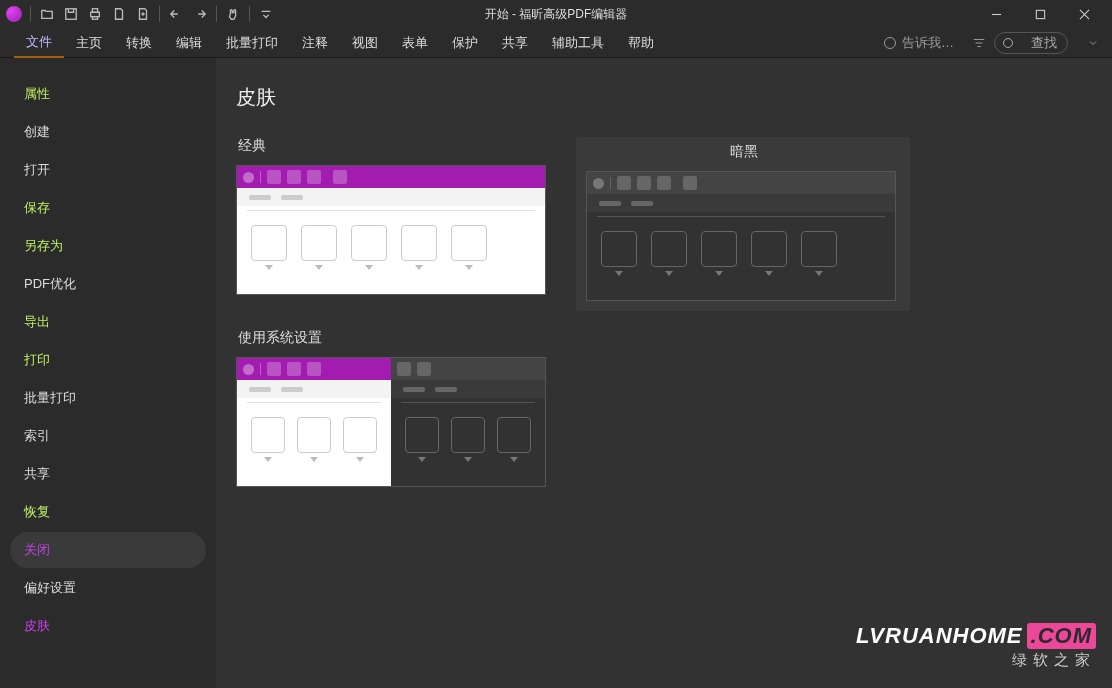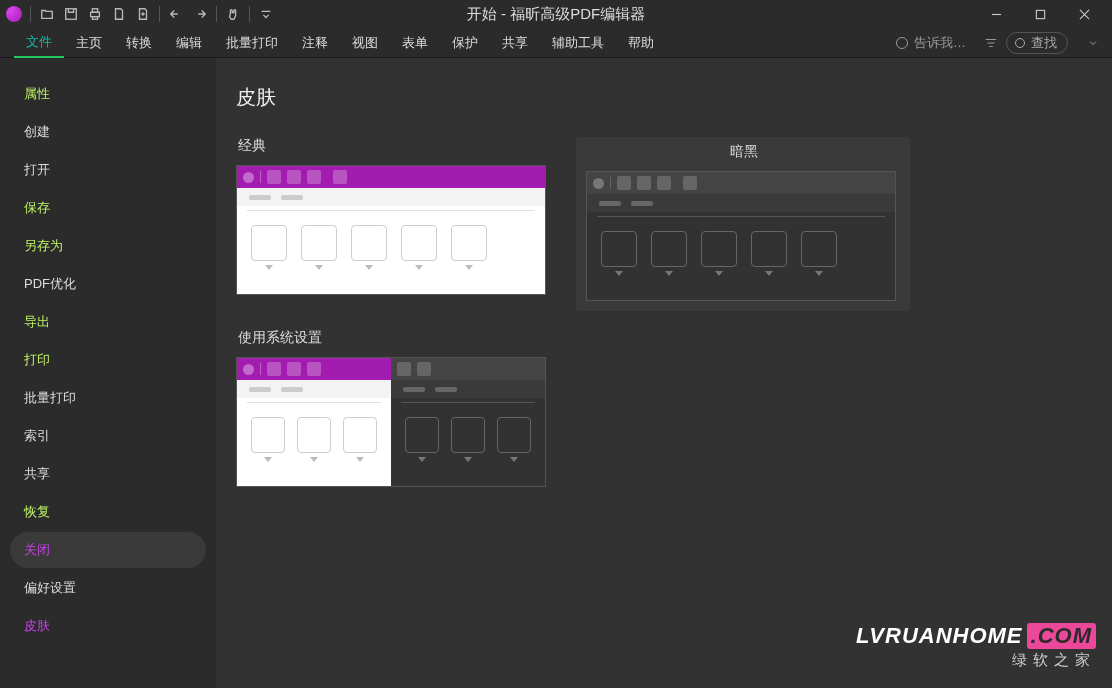--- a/index.html
+++ b/index.html
@@ -3,32 +3,32 @@
 <meta charset="utf-8">
 <style>
 * { margin:0; padding:0; box-sizing:border-box; font-family:"Microsoft YaHei","Segoe UI",sans-serif; }
 body { background:#2b2b2b; width:1112px; height:688px; overflow:hidden; color:#ccc; font-size:13px; }
 
 .titlebar { height:28px; background:#2b2b2b; display:flex; align-items:center; padding:0 6px; position:relative; }
 .titlebar .logo { width:16px; height:16px; border-radius:50%; background:radial-gradient(circle at 30% 30%,#d946ef,#a21caf); margin-right:4px; }
 .tb-sep { width:1px; height:16px; background:#555; margin:0 4px; }
 .tb-icon { width:20px; height:20px; display:flex; align-items:center; justify-content:center; color:#bbb; margin:0 2px; cursor:pointer; }
 .tb-icon svg { width:14px; height:14px; stroke:#bbb; fill:none; stroke-width:1.5; }
-.titlebar .title { position:absolute; left:50%; transform:translateX(-50%); color:#ddd; font-size:15px; }
+.titlebar .title { position:absolute; left:50%; transform:translateX(-50%); color:#ddd; font-size:12px; }
 .win-controls { margin-left:auto; display:flex; }
 .win-btn { width:44px; height:28px; display:flex; align-items:center; justify-content:center; color:#ccc; cursor:pointer; }
 .win-btn svg { width:11px; height:11px; stroke:#ccc; fill:none; stroke-width:1.2; }
 
 .ribbon-tabs { height:30px; background:#2b2b2b; display:flex; align-items:center; padding-left:14px; border-bottom:1px solid #1a1a1a; }
 .tab { padding:0 12px; height:30px; display:flex; align-items:center; color:#ddd; font-size:13px; cursor:pointer; }
-.tab.active { color:#14b8a6; border-bottom:2px solid #22c55e; }
+.tab.active { color:#c4b5fd; border-bottom:2px solid #a16207; }
 .ribbon-right { margin-left:auto; display:flex; align-items:center; gap:6px; padding-right:10px; }
 .tellme { display:flex; align-items:center; gap:6px; color:#999; cursor:text; }
 .tellme .oicon { width:12px; height:12px; border:1.3px solid #999; border-radius:50%; }
-.search-pill { display:flex; align-items:center; gap:6px; border:1px solid #555; border-radius:12px; height:22px; padding:0 10px 0 8px; color:#aaa; cursor:text; }
+.search-pill { display:flex; align-items:center; gap:18px; border:1px solid #555; border-radius:12px; height:22px; padding:0 10px 0 8px; color:#aaa; cursor:text; }
 .search-pill .oicon { width:10px; height:10px; border:1.2px solid #aaa; border-radius:50%; }
 .rb-ico { width:18px; height:18px; display:flex; align-items:center; justify-content:center; color:#999; cursor:pointer; margin-left:10px; }
 
 .body { display:flex; height:calc(688px - 28px - 30px); }
 .sidebar { width:216px; background:#2b2b2b; padding:18px 10px 0 10px; display:flex; flex-direction:column; gap:2px; }
 .side-item { height:36px; display:flex; align-items:center; padding-left:14px; color:#ddd; border-radius:18px; cursor:pointer; font-size:13px; }
 .side-item.dim { color:#bef264; }
 .side-item.closed { background:#3a3a3a; color:#c941e8;text-align:center; }
 .side-item.skin { color:#c941e8; }
 

